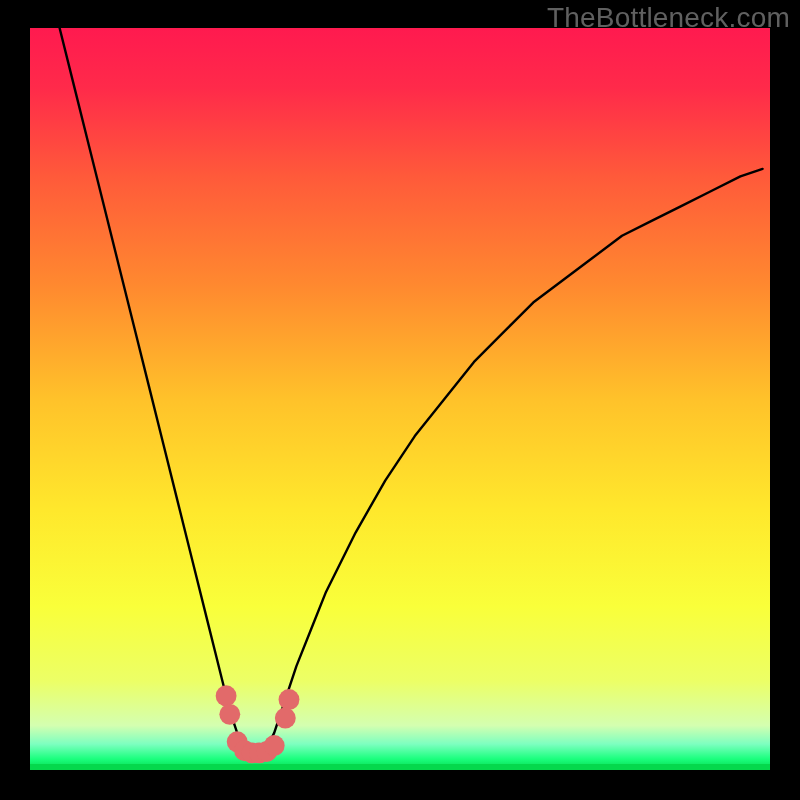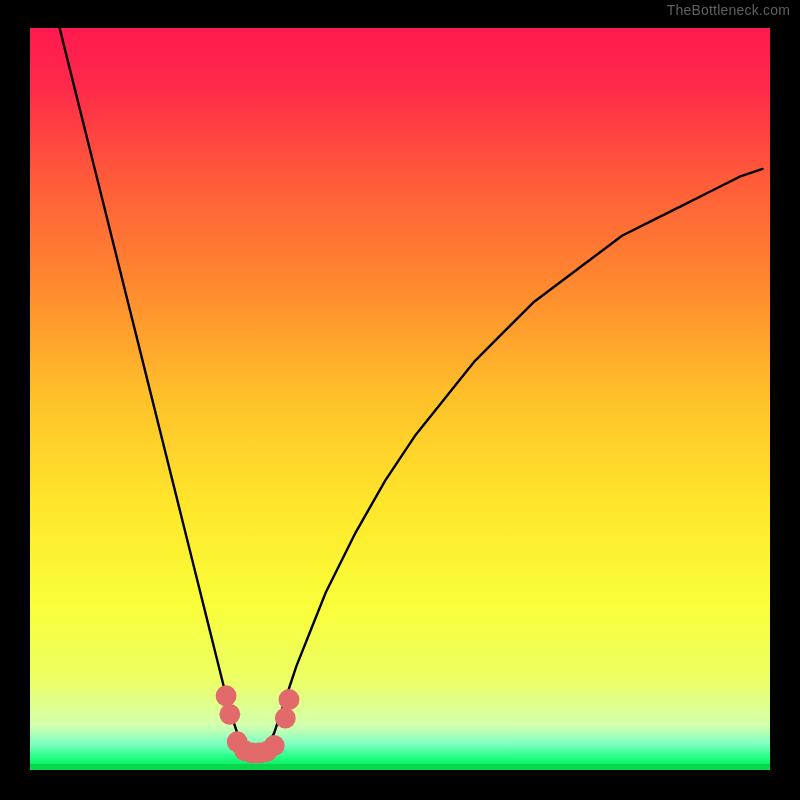--- a/index.html
+++ b/index.html
@@ -16,21 +16,21 @@
     top: 0;
     left: 0;
     width: 800px;
     height: 800px;
   }
   .watermark {
     position: absolute;
     top: 2px;
     right: 10px;
     color: #606060;
-    font-size: 14px;
+    font-size: 28px;
     font-weight: 400;
     letter-spacing: 0.2px;
     z-index: 30;
     margin-left: 24px;
   }
 </style>
 </head>
 <body>
 
 <div class="frame">

